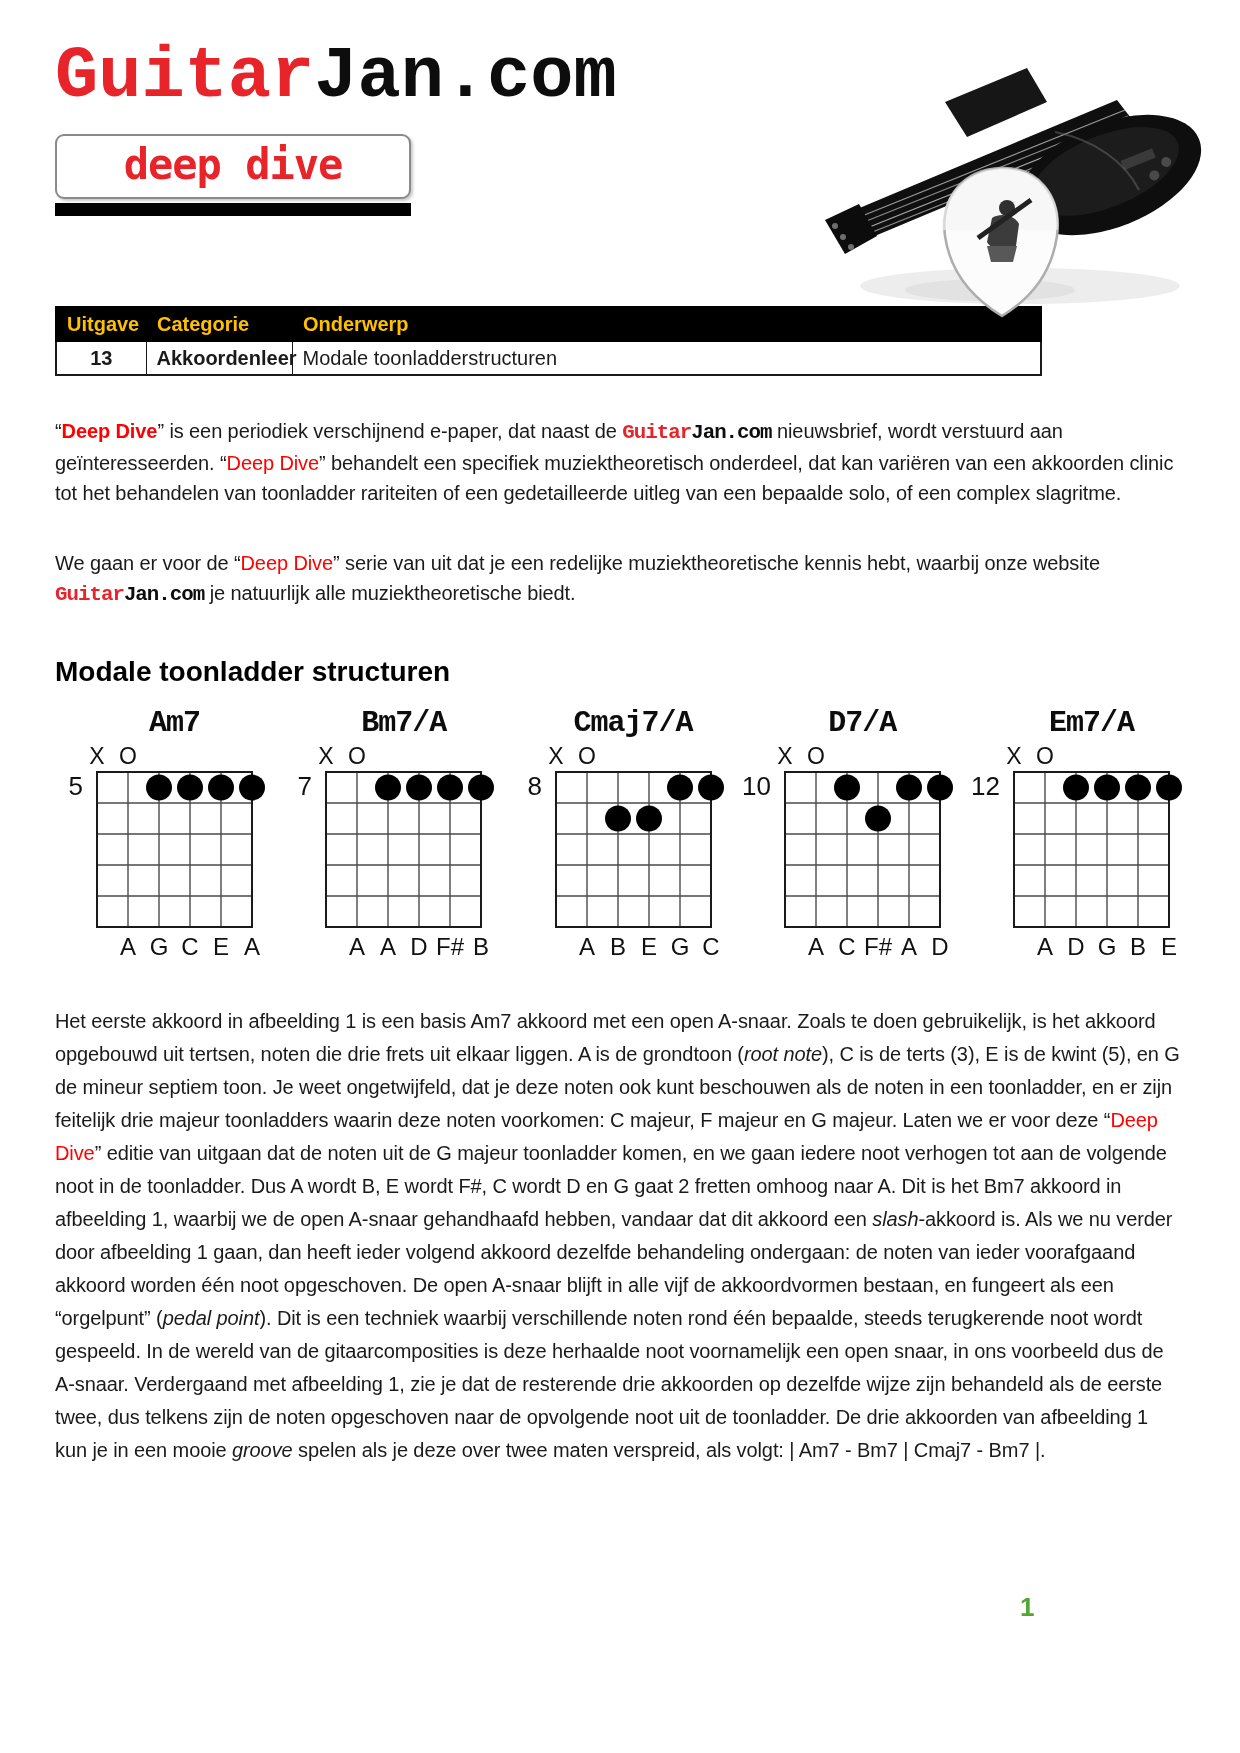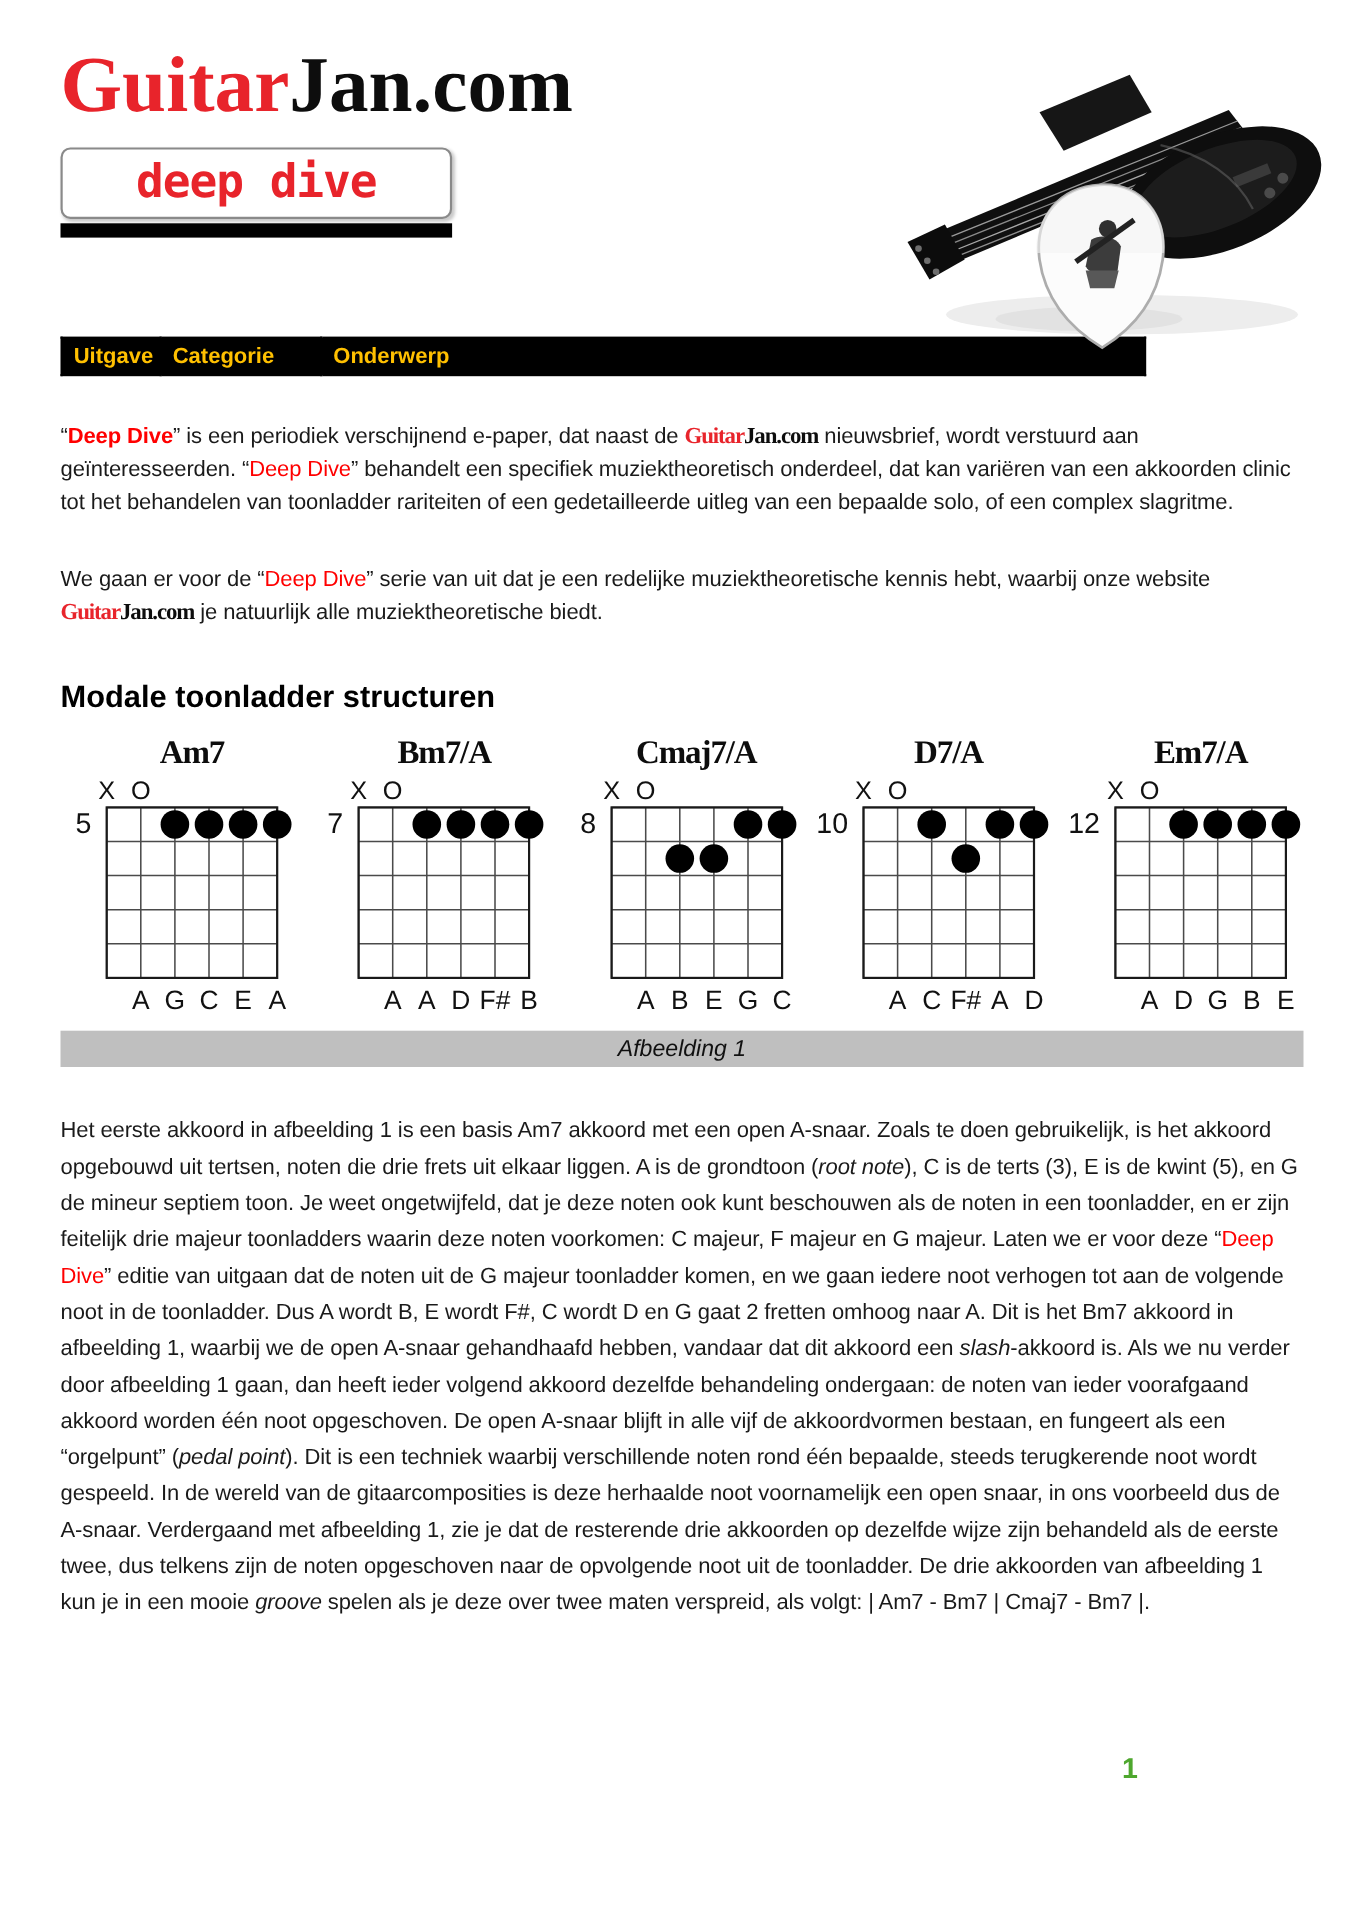--- a/index.html
+++ b/index.html
@@ -9,21 +9,21 @@
     background:#fff;
     font-family:"Liberation Sans", sans-serif;
     color:#1a1a1a;
     box-sizing:border-box;
     padding:42px 55px 0 55px;
     overflow:hidden;
   }
   
   .header-row{position:relative;min-height:250px;}
   .brand, .seg-brand-r, .seg-brand-k, .chord-title{
-    font-family:Liberation Serif, serif;
+    font-family:Liberation Mono, monospace;
     font-weight:bold;
     letter-spacing:-1px;
   }
   .logo{font-size:72px;line-height:70px;letter-spacing:0px;white-space:nowrap;}
   .logo .red{color:#e8242b;}
   .logo .blk{color:#0d0d0d;}
   .tagline{
     font-family:"DejaVu Sans Mono", monospace;font-weight:bold;
     font-size:33px;line-height:40px;letter-spacing:-1px;color:#0d0d0d;margin-top:4px;
   }
@@ -134,20 +134,25 @@
         <col class="c1">
         <col class="c2">
         <col class="c3">
       </colgroup>
     <tbody>
         <tr>
       <th>Uitgave</th>
       <th>Categorie</th>
       <th>Onderwerp</th>
     </tr>
+    <tr>
+      <td class="cell-uitgave">13</td>
+      <td class="cell-categorie">Akkoordenleer</td>
+      <td class="cell-onderwerp">Modale toonladderstructuren</td>
+    </tr>
   </tbody>
     </table>
 
   <p class="p-intro"><span>“</span><span class="seg-b-red">Deep Dive</span><span>” is een periodiek verschijnend e-paper, dat naast de </span><span class="seg-brand-r">Guitar</span><span class="seg-brand-k">Jan.com</span><span> nieuwsbrief, wordt verstuurd aan geïnteresseerden. “</span><span class="seg-red">Deep Dive</span><span>” behandelt een specifiek muziektheoretisch onderdeel, dat kan variëren van een akkoorden clinic tot het behandelen van toonladder rariteiten of een gedetailleerde uitleg van een bepaalde solo, of een complex slagritme.</span></p>
   <p class="p-intro"><span>We gaan er voor de “</span><span class="seg-red">Deep Dive</span><span>” serie van uit dat je een redelijke muziektheoretische kennis hebt, waarbij onze website </span><span class="seg-brand-r">Guitar</span><span class="seg-brand-k">Jan.com</span><span> je natuurlijk alle muziektheoretische biedt.</span></p>
 
   <h2 class="section">Modale toonladder structuren</h2>
 
   <div class="figure-row">
       <div class="chord">
@@ -295,18 +300,17 @@
           <circle cx="197" cy="47.5" r="13" fill="#000"></circle>
           <text x="73" y="215" font-size="24" text-anchor="middle" fill="#111" font-family="Liberation Sans, sans-serif">A</text>
           <text x="104" y="215" font-size="24" text-anchor="middle" fill="#111" font-family="Liberation Sans, sans-serif">D</text>
           <text x="135" y="215" font-size="24" text-anchor="middle" fill="#111" font-family="Liberation Sans, sans-serif">G</text>
           <text x="166" y="215" font-size="24" text-anchor="middle" fill="#111" font-family="Liberation Sans, sans-serif">B</text>
           <text x="197" y="215" font-size="24" text-anchor="middle" fill="#111" font-family="Liberation Sans, sans-serif">E</text>
         </svg>
       </div>
     </div>
 
-  <div class="figure-caption">Afbeelding 1</div>
 
   <p class="p-body"><span>Het eerste akkoord in afbeelding 1 is een basis Am7 akkoord met een open A-snaar. Zoals te doen gebruikelijk, is het akkoord opgebouwd uit tertsen, noten die drie frets uit elkaar liggen. A is de grondtoon (</span><span class="seg-i">root note</span><span>), C is de terts (3), E is de kwint (5), en G de mineur septiem toon. Je weet ongetwijfeld, dat je deze noten ook kunt beschouwen als de noten in een toonladder, en er zijn feitelijk drie majeur toonladders waarin deze noten voorkomen: C majeur, F majeur en G majeur. Laten we er voor deze “</span><span class="seg-red">Deep Dive</span><span>” editie van uitgaan dat de noten uit de G majeur toonladder komen, en we gaan iedere noot verhogen tot aan de volgende noot in de toonladder. Dus A wordt B, E wordt F#, C wordt D en G gaat 2 fretten omhoog naar A. Dit is het Bm7 akkoord in afbeelding 1, waarbij we de open A-snaar gehandhaafd hebben, vandaar dat dit akkoord een </span><span class="seg-i">slash</span><span>-akkoord is. Als we nu verder door afbeelding 1 gaan, dan heeft ieder volgend akkoord dezelfde behandeling ondergaan: de noten van ieder voorafgaand akkoord worden één noot opgeschoven. De open A-snaar blijft in alle vijf de akkoordvormen bestaan, en fungeert als een “orgelpunt” (</span><span class="seg-i">pedal point</span><span>). Dit is een techniek waarbij verschillende noten rond één bepaalde, steeds terugkerende noot wordt gespeeld. In de wereld van de gitaarcomposities is deze herhaalde noot voornamelijk een open snaar, in ons voorbeeld dus de A-snaar. Verdergaand met afbeelding 1, zie je dat de resterende drie akkoorden op dezelfde wijze zijn behandeld als de eerste twee, dus telkens zijn de noten opgeschoven naar de opvolgende noot uit de toonladder. De drie akkoorden van afbeelding 1 kun je in een mooie </span><span class="seg-i">groove</span><span> spelen als je deze over twee maten verspreid, als volgt: | Am7 - Bm7 | Cmaj7 - Bm7 |.</span></p>
 
   <div class="page-number">1</div>
 </div>
 
 </body></html>

